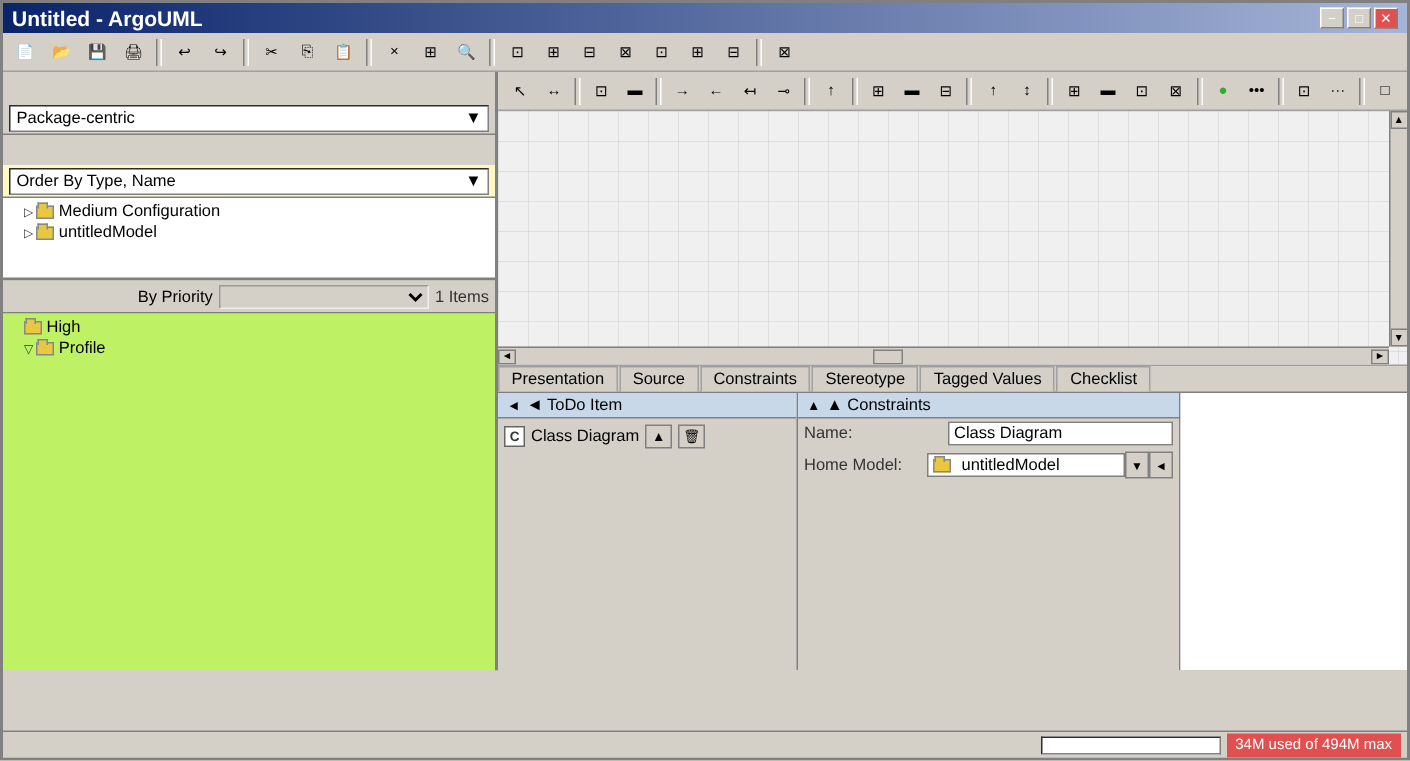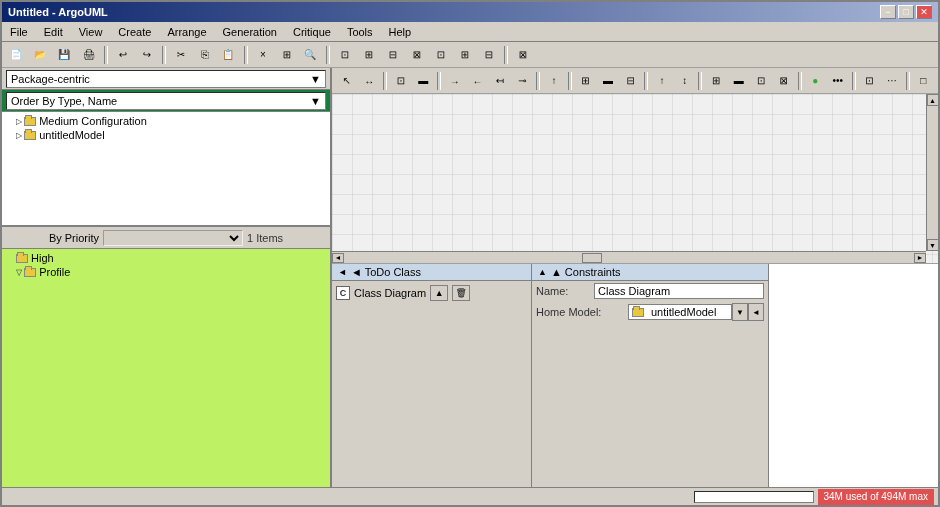--- a/index.html
+++ b/index.html
@@ -1,48 +1,48 @@
 <!DOCTYPE html>
 <html><head>
   <meta charset="utf-8">
   <style>
     * { box-sizing: border-box; margin: 0; padding: 0; font-family: 'Arial', sans-serif; font-size: 11px; }
     body { background: #d4d0c8; width: 940px; height: 507px; overflow: hidden; }
 
     
     .window { width: 940px; height: 507px; display: flex; flex-direction: column; border: 2px solid #808080; background: #d4d0c8; }
     .title-bar { background: linear-gradient(to right, #0a246a, #a6b5d7); color: white; padding: 3px 6px; display: flex; align-items: center; justify-content: space-between; height: 20px; }
-    .title-bar-title { font-size: 11px; font-weight: bold; }
+    .title-bar-title { font-size: 14px; font-weight: bold; }
     .title-bar-controls { display: flex; gap: 2px; }
     .title-btn { width: 16px; height: 14px; background: #d4d0c8; border: 1px solid #808080; border-top-color: #fff; border-left-color: #fff; display: flex; align-items: center; justify-content: center; cursor: pointer; font-size: 9px; }
 
     
     .menu-bar { background: #d4d0c8; border-bottom: 1px solid #808080; padding: 2px 4px; display: flex; gap: 8px; height: 20px; align-items: center; }
     .menu-item { padding: 1px 4px; cursor: pointer; font-size: 11px; }
 
     
     .toolbar { background: #d4d0c8; border-bottom: 1px solid #a0a0a0; padding: 2px 4px; display: flex; gap: 2px; align-items: center; height: 26px; flex-wrap: nowrap; }
     .tb-btn { width: 22px; height: 20px; background: #d4d0c8; border: 1px solid transparent; display: flex; align-items: center; justify-content: center; cursor: pointer; font-size: 10px; }
     .tb-sep { width: 4px; height: 18px; border-left: 1px solid #808080; border-right: 1px solid #fff; margin: 0 2px; }
 
     
     .main-content { display: flex; flex: 1; overflow: hidden; }
 
     
     .left-panel { width: 330px; min-width: 330px; display: flex; flex-direction: column; border-right: 2px solid #808080; }
-    .panel-header { background: #d4d0c8; border-bottom: 1px solid #808080; padding: 2px 4px; display: flex; align-items: center; justify-content: space-between; height: 22px; }
+    .panel-header { background: #d4d0c8; border-bottom: 1px solid #808080; padding: 2px 4px; display: flex; align-items: center; justify-content: space-between; height: 22px; margin-top: 20px; }
     .panel-dropdown { background: #fff; border: 1px inset #808080; padding: 1px 4px; flex: 1; height: 18px; display: flex; align-items: center; justify-content: space-between; }
     .tree-area { flex: 1; background: #fff; overflow: auto; padding: 2px; border-bottom: 2px solid #808080; }
     .tree-item { display: flex; align-items: center; padding: 1px 0; cursor: pointer; }
     .tree-indent { width: 12px; min-width: 12px; }
     .expand-icon { font-size: 8px; margin-right: 2px; cursor: pointer; color: #333; }
 
     
     .bottom-left { display: flex; flex-direction: column; height: 260px; }
-    .bottom-panel-header { background: #d4d0c8; border-bottom: 1px solid #808080; padding: 2px 4px; display: flex; align-items: center; justify-content: center; height: 22px; }
+    .bottom-panel-header { background: #d4d0c8; border-bottom: 1px solid #808080; padding: 2px 4px; display: flex; align-items: center; justify-content: flex-end; height: 22px; }
     .priority-select { background: #d4d0c8; border: 1px inset; padding: 0 2px; width: 140px; }
     .items-count { color: #333; margin-left: 4px; }
     .todo-tree { flex: 1; background: #bef264; overflow: auto; padding: 2px; }
 
     
     .right-panel { flex: 1; display: flex; flex-direction: column; overflow: hidden; }
 
     
     .diagram-area { background: #e8e8e8; flex: 1; position: relative; overflow: hidden; min-height: 100px; max-height: 170px; border-bottom: 1px solid #a0a0a0; }
     .diagram-canvas { background: #f0f0f0; width: 100%; height: 100%; background-image: 
@@ -75,31 +75,31 @@
     .doc-panel { width: 170px; min-width: 170px; border-left: 1px solid #808080; display: flex; flex-direction: column; }
     .doc-header { background: #d4d0c8; border-bottom: 1px solid #808080; padding: 2px 6px; }
 
     
     .class-diag-area { padding: 4px; display: flex; flex-direction: column; }
     .class-diag-header { display: flex; align-items: center; gap: 4px; margin-bottom: 6px; }
     .class-diag-icon { width: 14px; height: 14px; background: #fff; border: 1px solid #666; display: flex; align-items: center; justify-content: center; font-size: 9px; font-weight: bold; color: #333; }
     .cd-btn { width: 18px; height: 16px; background: #d4d0c8; border: 1px solid #808080; display: flex; align-items: center; justify-content: center; font-size: 9px; cursor: pointer; }
 
     .prop-row { display: flex; align-items: center; padding: 2px 4px; }
-    .prop-label { width: 58px; color: #333; }
+    .prop-label { width: 96px; color: #333; }
     .prop-value { flex: 1; border: 1px solid #808080; background: #fff; padding: 1px 3px; }
 
     .home-model-row { display: flex; align-items: center; padding: 2px 4px; }
-    .home-model-label { width: 92px; color: #333; }
+    .home-model-label { width: 82px; color: #333; }
     .home-model-value { flex: 1; border: 1px solid #808080; background: #fff; padding: 1px 3px; display: flex; align-items: center; gap: 4px; }
     .home-model-controls { display: flex; }
     .hm-btn { width: 16px; height: 18px; background: #d4d0c8; border: 1px solid #808080; display: flex; align-items: center; justify-content: center; font-size: 8px; cursor: pointer; }
 
     
-    .status-bar { height: 18px; background: #d4d0c8; border-top: 1px solid #808080; display: flex; align-items: center; justify-content: flex-end; padding: 0 4px; gap: 4px; }
+    .status-bar { height: 18px; background: #d4d0c8; border-top: 1px solid #808080; display: flex; align-items: center; justify-content: flex-end; padding: 0 4px; gap: 4px; margin-top: 40px; }
     .status-progress { width: 120px; height: 12px; background: #fff; border: 1px inset #808080; }
     .status-mem { background: #e05050; color: white; padding: 1px 6px; height: 16px; display: flex; align-items: center; font-size: 10px; }
 
     
     .toolbar2 { background: #d4d0c8; border-bottom: 1px solid #a0a0a0; padding: 2px 4px; display: flex; gap: 1px; align-items: center; height: 26px; }
 
     .small-folder { display: inline-block; width: 12px; height: 9px; background: #e8c840; border: 1px solid #888; position: relative; margin-right: 3px; }
     .small-folder::before { content: ''; position: absolute; top: -3px; left: 0; width: 5px; height: 3px; background: #e8c840; border: 1px solid #888; border-bottom: none; }
   </style>
 </head>
@@ -109,31 +109,20 @@
 
   <div class="title-bar">
     <span class="title-bar-title">Untitled - ArgoUML</span>
     <div class="title-bar-controls">
       <div class="title-btn">−</div>
       <div class="title-btn">□</div>
       <div class="title-btn" style="background:#e05050;color:white;">✕</div>
     </div>
   </div>
 
-  <div class="menu-bar">
-    <span class="menu-item">File</span>
-    <span class="menu-item">Edit</span>
-    <span class="menu-item">View</span>
-    <span class="menu-item">Create</span>
-    <span class="menu-item">Arrange</span>
-    <span class="menu-item">Generation</span>
-    <span class="menu-item">Critique</span>
-    <span class="menu-item">Tools</span>
-    <span class="menu-item">Help</span>
-  </div>
 
   <div class="toolbar">
     <div class="tb-btn">📄</div>
     <div class="tb-btn">📂</div>
     <div class="tb-btn">💾</div>
     <div class="tb-btn">🖨</div>
     <div class="tb-sep"></div>
     <div class="tb-btn">↩</div>
     <div class="tb-btn">↪</div>
     <div class="tb-sep"></div>
@@ -161,21 +150,21 @@
 
     <div class="left-panel">
 
       <div class="panel-header">
         <div class="panel-dropdown">
           <span>Package-centric</span>
           <span>▼</span>
         </div>
       </div>
 
-      <div class="panel-header" style="background:#15803d;">
+      <div class="panel-header" style="background:#fef9c3;">
         <div class="panel-dropdown">
           <span>Order By Type, Name</span>
           <span>▼</span>
         </div>
       </div>
 
       <div class="tree-area">
         <div class="tree-item">
           <span class="tree-indent"></span>
           <span class="expand-icon">▷</span>
@@ -259,27 +248,35 @@
         <div class="diagram-scrollbar-h">
           <div class="scroll-arrow" style="width:12px;height:10px;border:1px solid #808080;display:flex;align-items:center;justify-content:center;font-size:7px;">◄</div>
           <div class="scrollbar-thumb"></div>
           <div class="scroll-arrow" style="width:12px;height:10px;border:1px solid #808080;display:flex;align-items:center;justify-content:center;font-size:7px;margin-left:auto;">►</div>
         </div>
       </div>
 
 
       <div class="properties-area">
 
+        <div class="prop-tabs">
+          <div class="prop-tab">Presentation</div>
+          <div class="prop-tab">Source</div>
+          <div class="prop-tab">Constraints</div>
+          <div class="prop-tab">Stereotype</div>
+          <div class="prop-tab">Tagged Values</div>
+          <div class="prop-tab">Checklist</div>
+        </div>
 
         <div class="prop-main">
 
           <div class="todo-panel">
             <div class="todo-header">
               <span class="todo-arrow">◄</span>
-              <span>◄ ToDo Class</span>
+              <span>◄ ToDo Item</span>
             </div>
             <div class="class-diag-area">
               <div class="class-diag-header">
                 <div class="class-diag-icon">C</div>
                 <span>Class Diagram</span>
                 <div class="cd-btn">▲</div>
                 <div class="cd-btn">🗑</div>
               </div>
             </div>
           </div>

